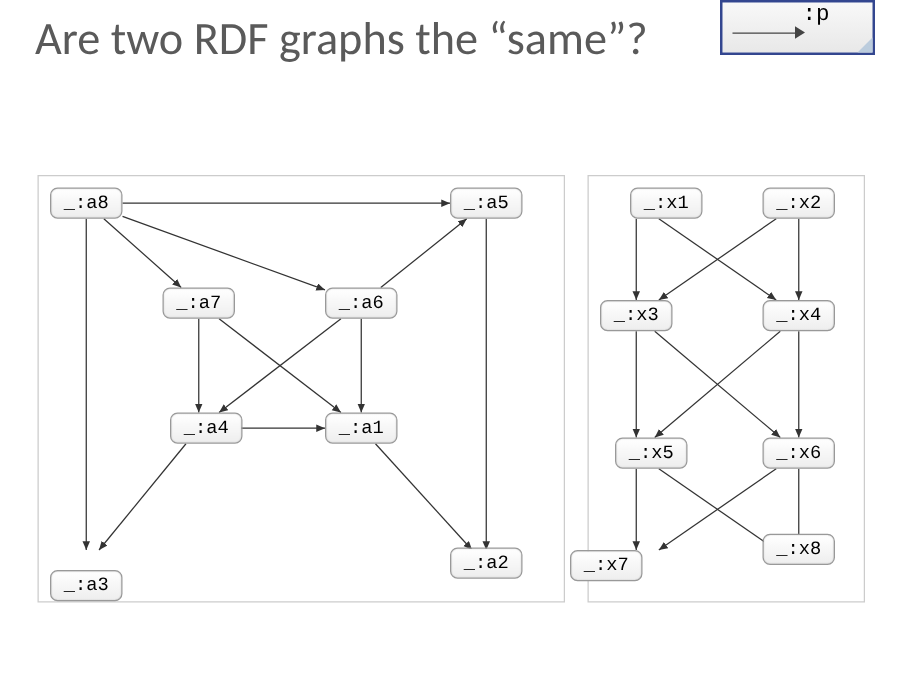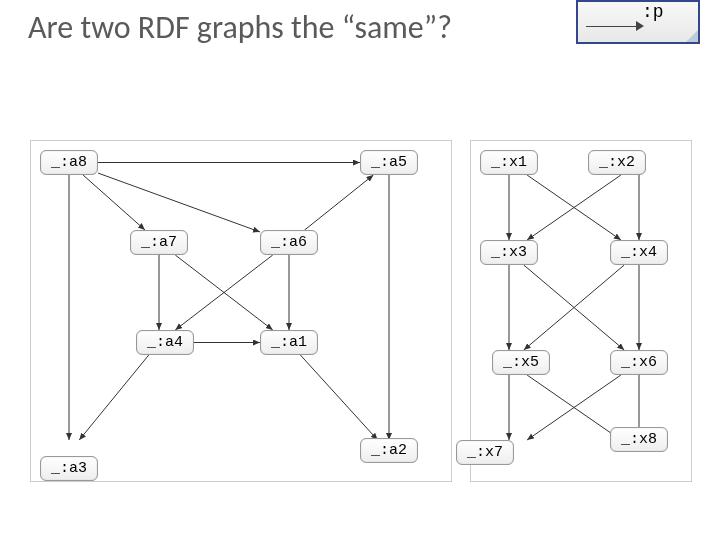--- a/index.html
+++ b/index.html
@@ -1,16 +1,16 @@
 <!DOCTYPE html>
 <html><head>
 <meta charset="utf-8">
 <style>
   html,body{margin:0;padding:0;width:720px;height:540px;background:#fff;font-family:Calibri,Arial,sans-serif;overflow:hidden}
-  .title{position:absolute;left:28px;top:8px;font-size:32px;color:#5a5a5a}
+  .title{position:absolute;left:28px;top:8px;font-size:37px;color:#5a5a5a}
   .legend{position:absolute;right:20px;top:0;width:120px;height:40px;border:2px solid #33468f;background:linear-gradient(#f8f8f8,#e8e8e8)}
   .legend .ptxt{font-family:"Courier New",monospace;font-size:18px;color:#000;position:absolute;left:64px;top:0}
   .legend .dogear{position:absolute;right:0;bottom:0;width:0;height:0;border-left:12px solid transparent;border-bottom:12px solid #bcd}
   .legend .arrowline{position:absolute;left:8px;top:24px;width:52px;height:0;border-top:1.5px solid #444}
   .legend .arrowhead{position:absolute;left:58px;top:19px;width:0;height:0;border-top:5px solid transparent;border-bottom:5px solid transparent;border-left:8px solid #444}
   .stage{position:absolute;left:0;top:70px;width:696px;height:470px}
   .gbox{position:absolute;border:1px solid #ccc}
   .node{font-family:"Courier New",monospace;font-size:15px;color:#000;padding:3px 10px;border:1px solid #999;border-radius:6px;background:linear-gradient(#fff,#eee);white-space:nowrap;box-shadow:0 0 1px #aaa inset;display:inline-block;position:absolute}
   svg{position:absolute;left:0;top:0;width:720px;height:470px;pointer-events:none}
   svg line{stroke:#333;stroke-width:1}
@@ -67,22 +67,22 @@
 
   <div class="node" id="n-a8" style="left:40px;top:80px">_:a8</div>
   <div class="node" id="n-a5" style="left:360px;top:80px">_:a5</div>
   <div class="node" id="n-a7" style="left:130px;top:160px">_:a7</div>
   <div class="node" id="n-a6" style="left:260px;top:160px">_:a6</div>
   <div class="node" id="n-a4" style="left:136px;top:260px">_:a4</div>
   <div class="node" id="n-a1" style="left:260px;top:260px">_:a1</div>
   <div class="node" id="n-a3" style="left:40px;top:386px">_:a3</div>
   <div class="node" id="n-a2" style="left:360px;top:368px">_:a2</div>
 
-  <div class="node" id="n-x1" style="left:480px;top:80px">_:x1</div>
-  <div class="node" id="n-x2" style="left:588px;top:80px">_:x2</div>
+  <div class="node" id="n-x1" style="left:504px;top:80px">_:x1</div>
+  <div class="node" id="n-x2" style="left:610px;top:80px">_:x2</div>
   <div class="node" id="n-x3" style="left:480px;top:170px">_:x3</div>
   <div class="node" id="n-x4" style="left:610px;top:170px">_:x4</div>
   <div class="node" id="n-x5" style="left:492px;top:280px">_:x5</div>
   <div class="node" id="n-x6" style="left:610px;top:280px">_:x6</div>
   <div class="node" id="n-x7" style="left:456px;top:370px">_:x7</div>
   <div class="node" id="n-x8" style="left:610px;top:357px">_:x8</div>
 
 </div>
 
 </body></html>

